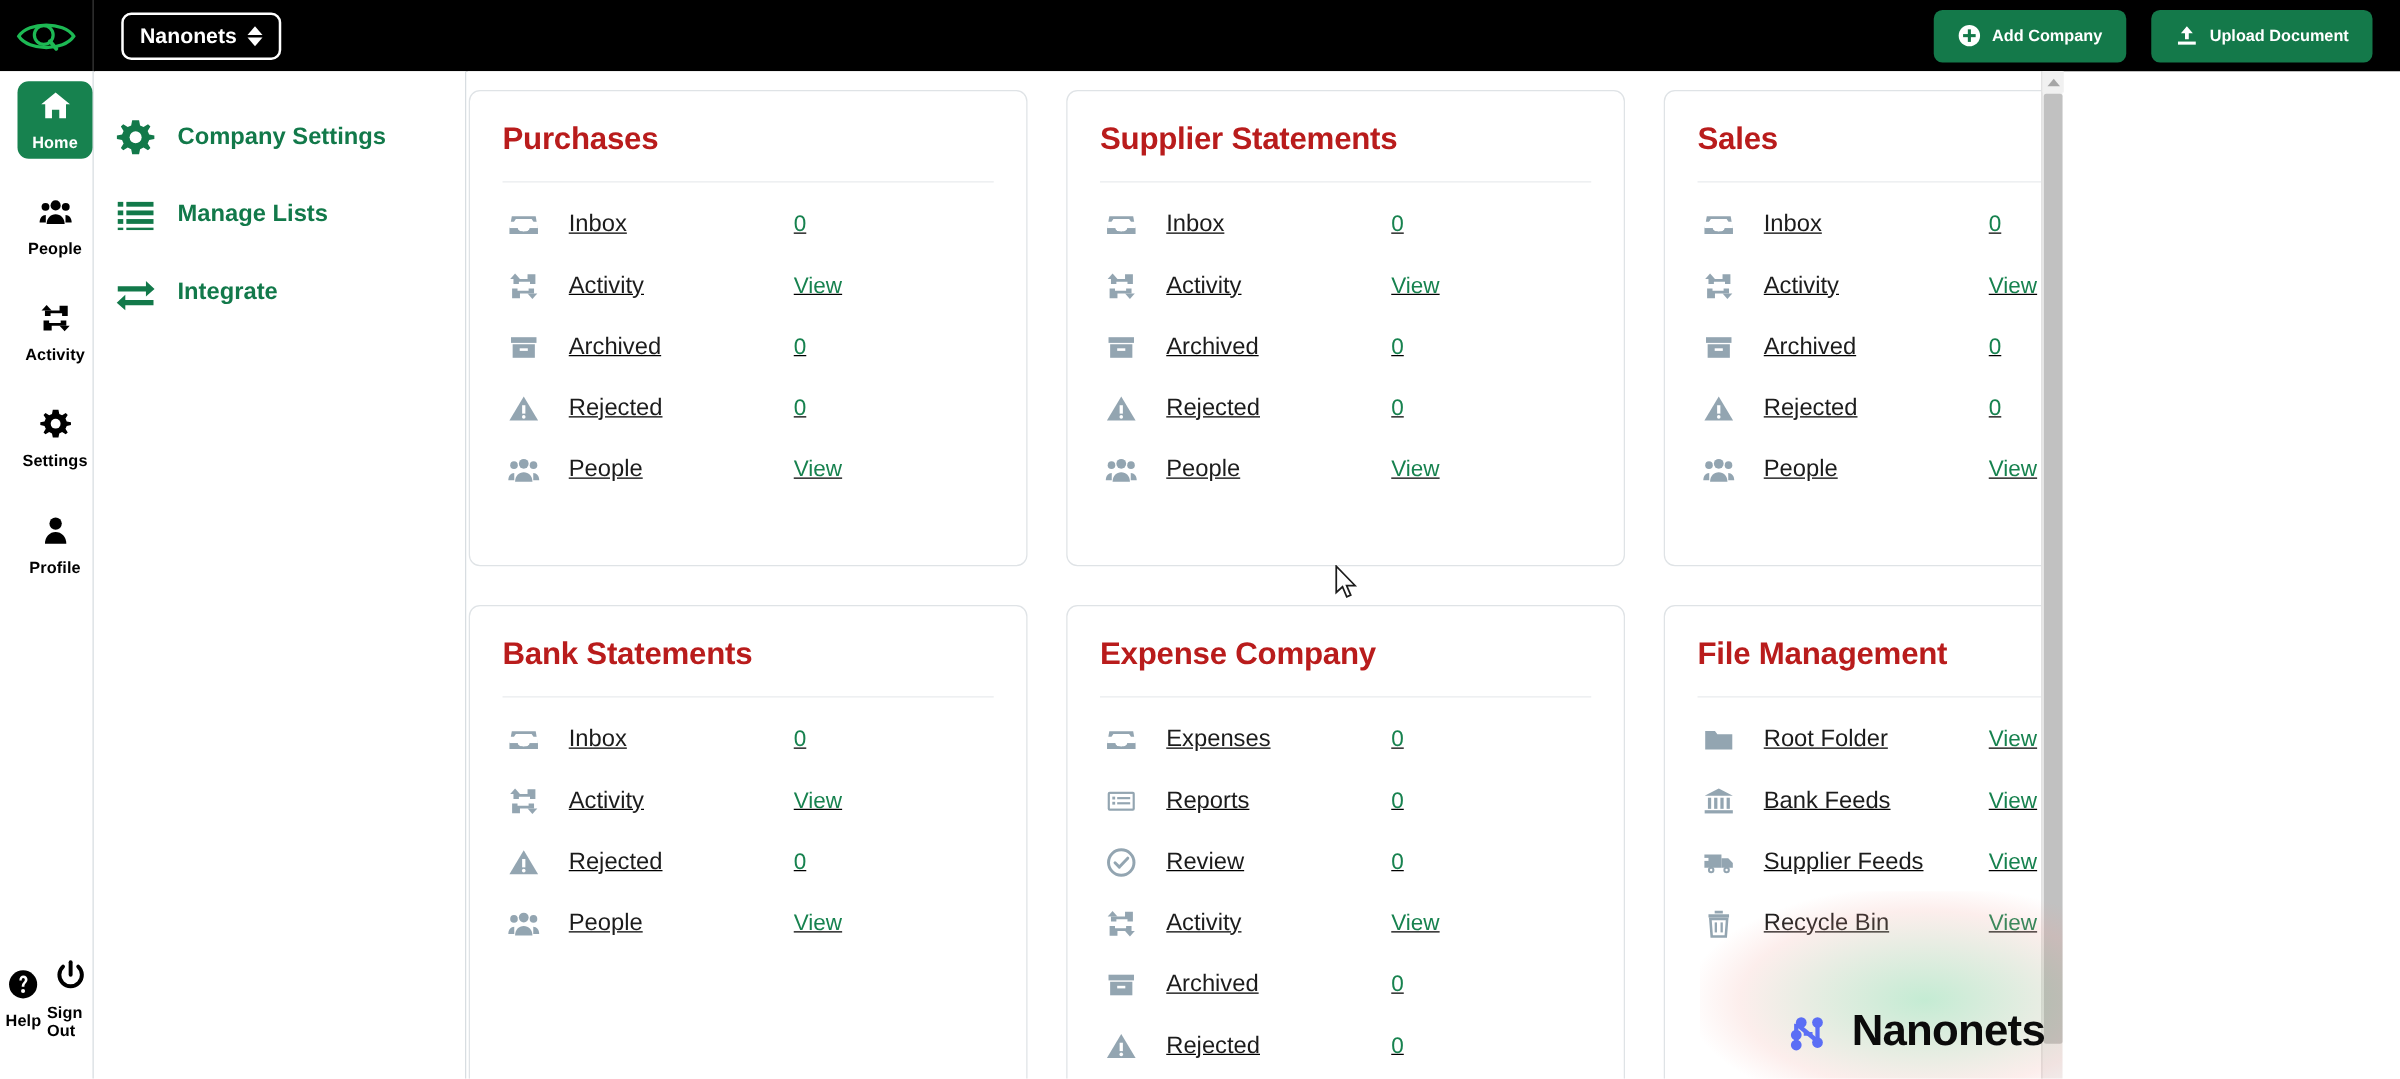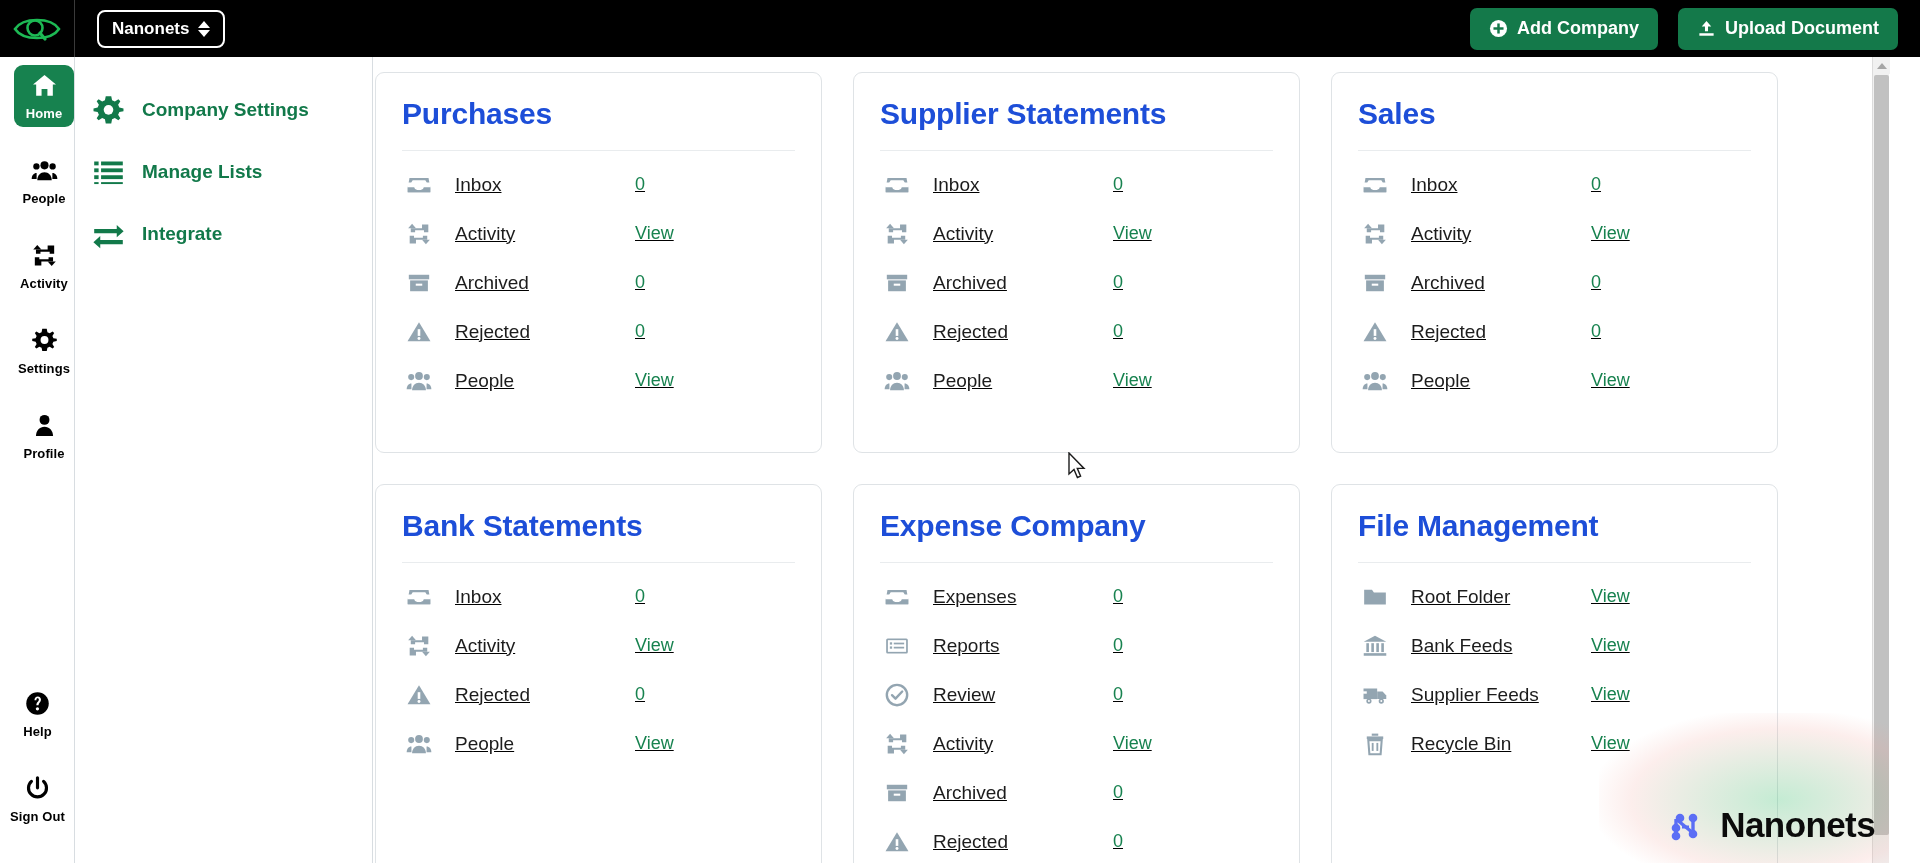--- a/index.html
+++ b/index.html
@@ -2,21 +2,21 @@
 <html><head>
 <meta charset="utf-8">
 <style>
   * { box-sizing: border-box; margin: 0; padding: 0; }
   html, body {
     width: 1920px; height: 863px;
     font-family: "Liberation Sans", sans-serif;
     background: #ffffff;
     overflow: hidden;
   }
-  .app { position: relative; width: 1889px; height: 863px; }
+  .app { position: relative; width: 1650px; height: 863px; }
 
   
   .topbar {
     position: absolute; top: 0; left: 0; width: 1920px; height: 57px;
     background: #000000; display: flex; align-items: center;
   }
   .brand-logo {
     width: 75px; height: 57px; display: flex; align-items: center; justify-content: center;
     border-right: 1px solid #3a3a3a;
   }
@@ -34,41 +34,41 @@
   }
   .switch-arrows i.up { border-bottom: 7px solid #ffffff; }
   .switch-arrows i.dn { border-top: 7px solid #ffffff; }
 
   .topbar-actions {
     position: absolute; right: 22px; top: 0; height: 57px;
     display: flex; align-items: center; gap: 20px;
   }
   .tb-btn {
     height: 42px; background: #14794a; color: #fff; border: none; border-radius: 7px;
-    font-size: 18px; font-weight: bold; padding: 0 19px; cursor: pointer;
+    font-size: 13px; font-weight: bold; padding: 0 19px; cursor: pointer;
     display: flex; align-items: center; gap: 9px; font-family: "Liberation Sans", sans-serif;
   }
 
   
   .rail {
     position: absolute; left: 0; top: 57px; width: 75px; height: 806px;
     background: #ffffff; border-right: 1px solid #d8dde1;
     display: flex; flex-direction: column; align-items: flex-end;
   }
   .rail-top { display: flex; flex-direction: column; align-items: center; padding-top: 8px; }
   .rail-item {
     width: 60px; height: 62px; margin-bottom: 23px; border-radius: 9px;
     display: flex; flex-direction: column; align-items: center; justify-content: center;
     gap: 3px; cursor: pointer; color: #000000;
   }
   .rail-item.active { background: #17824f; color: #ffffff; }
   .rail-label { font-size: 13px; font-weight: bold; letter-spacing: .1px; }
   .rail-bottom {
     position: absolute; bottom: 10px; left: 0; width: 75px;
-    display: flex; flex-direction: column; align-items: center;
+    display: flex; flex-direction: row; align-items: center;
   }
 
   
   .subnav {
     position: absolute; left: 76px; top: 57px; width: 297px; height: 806px;
     background: #ffffff; border-right: 1px solid #d8dde1; padding-top: 28px;
   }
   .subnav-item {
     display: flex; align-items: center; gap: 17px; height: 50px;
     padding-left: 15px; color: #12794a; font-size: 19px; font-weight: bold;
@@ -84,21 +84,21 @@
   }
   .grid {
     display: grid; grid-template-columns: repeat(3, 447px); gap: 31px;
     padding-left: 1px;
   }
   .card {
     background: #ffffff; border: 1px solid #dfe3e6; border-radius: 9px;
     padding: 24px 26px 20px 26px; min-height: 381px;
   }
   .card-title {
-    font-size: 30px; font-weight: bold; color: #1d4ed8; letter-spacing: -0.2px;
+    font-size: 25px; font-weight: bold; color: #b91c1c; letter-spacing: -0.2px;
     padding-bottom: 19px; border-bottom: 1px solid #e9ecee; margin-bottom: 9px;
   }
   .row {
     display: flex; align-items: center; height: 49px; cursor: pointer; text-decoration: underline;
   }
   .row-icon { width: 34px; flex: 0 0 34px; display: flex; align-items: center; justify-content: center; }
   .row-label { flex: 0 0 auto; width: 180px; margin-left: 19px; font-size: 19px; color: #1c1c1c; }
   .row-value { font-size: 18px; color: #17824f; }
 
   

